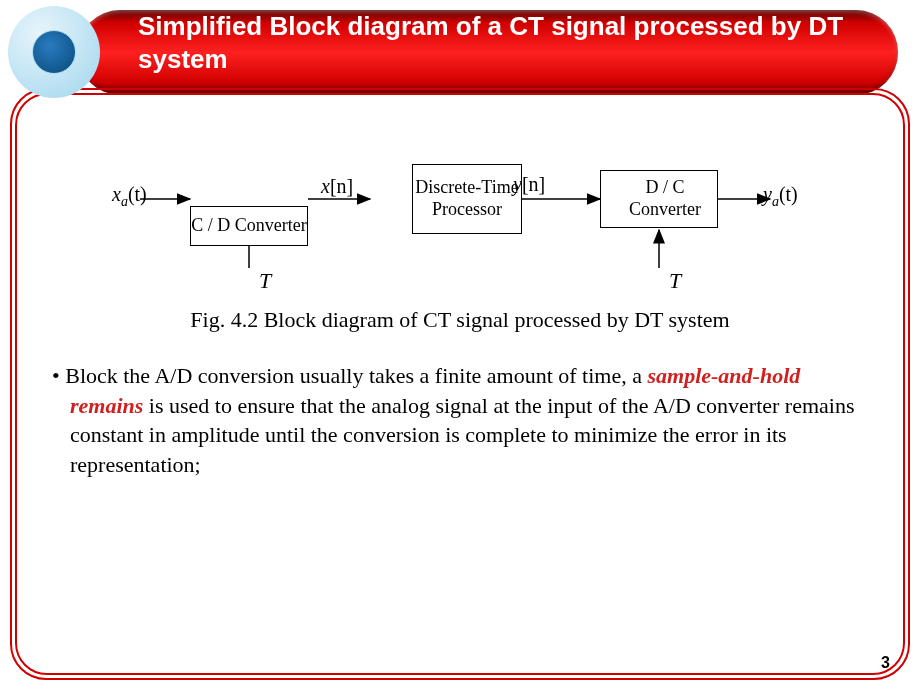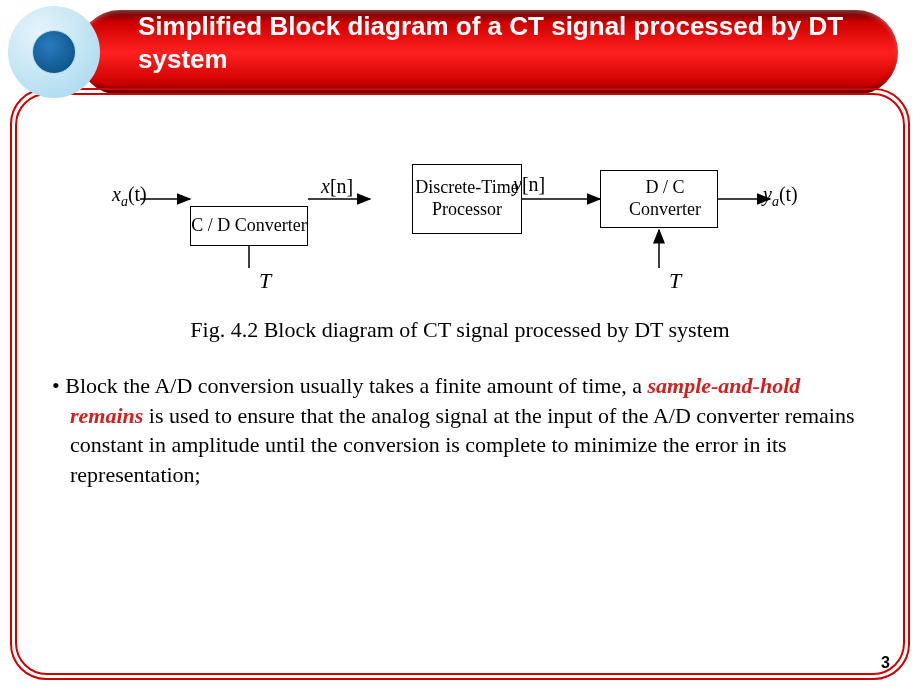--- a/index.html
+++ b/index.html
@@ -106,21 +106,21 @@
     .upright { font-style: normal; }
     .t-label {
       position: absolute;
       font-family: "Times New Roman", serif;
       font-size: 22px;
       font-style: italic;
     }
     .caption {
       text-align: center;
       font-size: 22px;
-      margin-top: 12px;
+      margin-top: 2px;
     }
     .body-text {
       font-size: 22px;
       line-height: 1.35;
       margin-top: 28px;
       padding: 0 5px 0 30px;
       text-indent: -18px;
     }
     .emph {
       color: #d02020;

